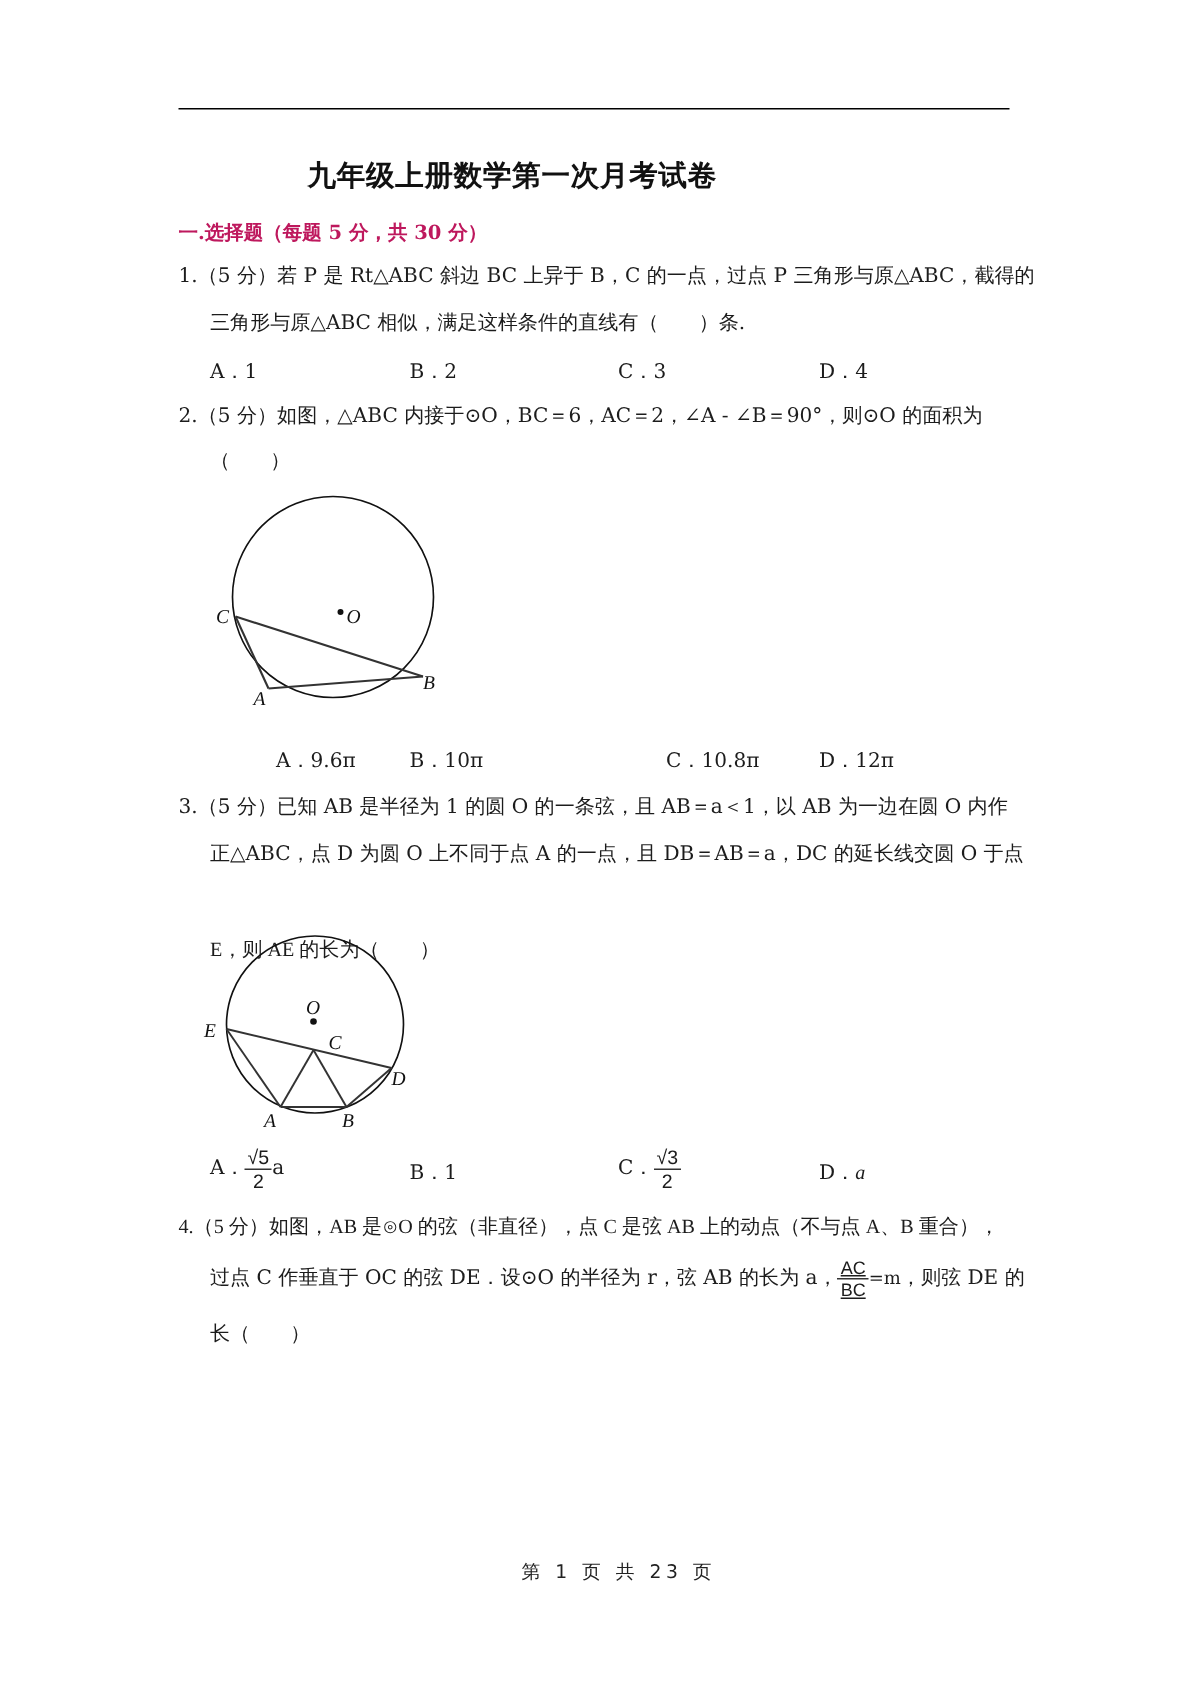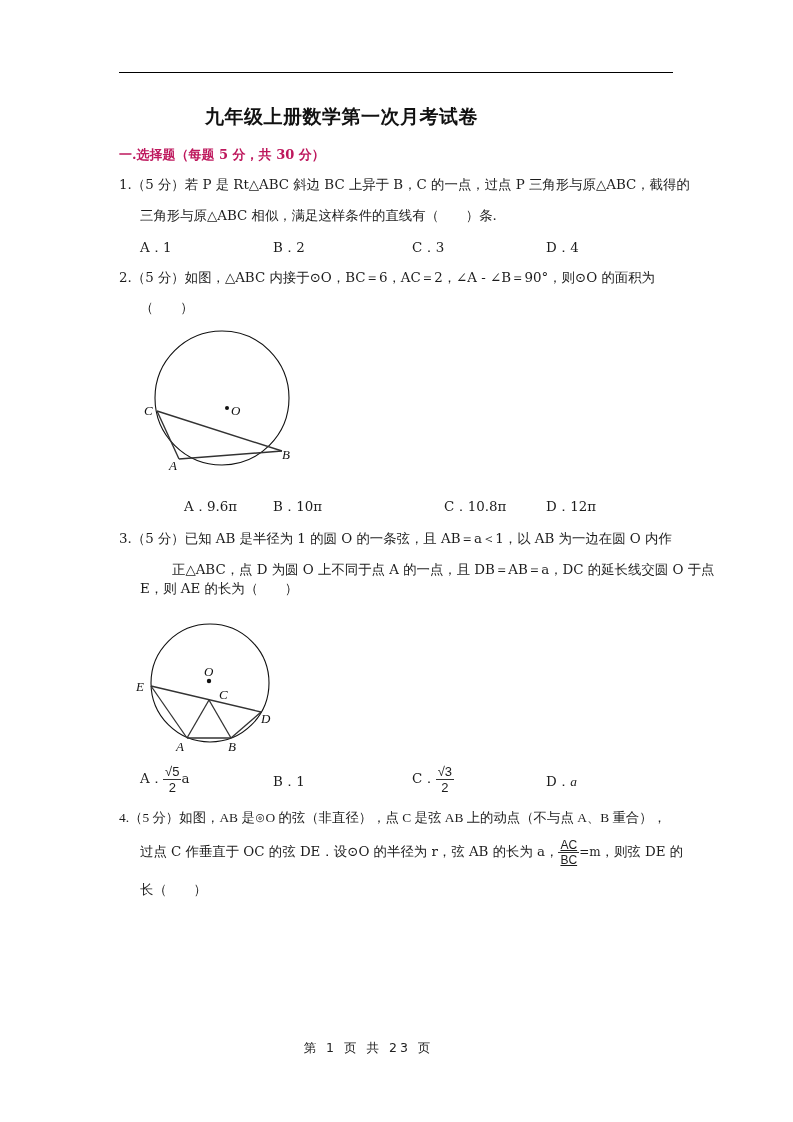--- a/index.html
+++ b/index.html
@@ -11,21 +11,21 @@
            font-size: 19px; font-weight: bold; letter-spacing: 0.5px; color: #111; }
   .section { position: absolute; left: 119px; top: 146px; font-size: 13px; font-weight: bold; color: #be185d; }
   .line { position: absolute; left: 119px; font-size: 13.4px; line-height: 18px; white-space: nowrap; color: #1c1c1c; }
   .indent { left: 140px; }
   .opt { position: absolute; font-size: 13.4px; white-space: nowrap; color: #1c1c1c; }
   i.v { font-style: italic; font-family: "Liberation Serif", serif; }
   .frac { display: inline-block; vertical-align: middle; text-align: center; font-family: "Liberation Sans", sans-serif; font-size: 13px; line-height: 15px; }
   .frac .num { display: block; border-bottom: 1px solid #333; padding: 0 2px; }
   .frac .den { display: block; }
   .footer { position: absolute; left: 0; width: 737px; top: 1040px; text-align: center;
-            font-family: "DejaVu Sans", sans-serif; font-size: 12.5px; color: #222; letter-spacing: 3px; }
+            font-family: "DejaVu Sans", sans-serif; font-size: 12.5px; color: #222; letter-spacing: 3px; padding-left: 44px; }
   svg text { font-family: "Liberation Serif", serif; font-style: italic; font-size: 13px; fill: #111; }
 </style>
 </head>
 <body>
 
 <div class="rule"></div>
 
 <div class="title">九年级上册数学第一次月考试卷</div>
 
 <div class="section">一.选择题（每题 5 分，共 30 分）</div>
@@ -62,22 +62,22 @@
   <div class="opt" style="left:140px; top:498px;margin-left:44px;"><span>A．</span><span>9.6π</span></div>
   <div class="opt" style="left:273px; top:498px;"><span>B．</span><span>10π</span></div>
   <div class="opt" style="left:412px; top:498px;margin-left:32px;"><span>C．</span><span>10.8π</span></div>
   <div class="opt" style="left:546px; top:498px;"><span>D．</span><span>12π</span></div>
 </div>
 
 <div>
   <div class="line" style="top:530px;">
     <span>3.</span><span>（5 分）</span><span>已知 AB 是半径为 1 的圆 O 的一条弦，且 AB＝a＜1，以 AB 为一边在圆 O 内作</span>
   </div>
-  <div class="line indent" style="top:561px;margin-left:32px;">正△ABC，点 D 为圆 O 上不同于点 A 的一点，且 DB＝AB＝a，DC 的延长线交圆 O 于点</div>
-  <div class="line indent" style="top:580px;">E，则 AE 的长为（　　）</div>
+  <div class="line indent" style="top:561px;">正△ABC，点 D 为圆 O 上不同于点 A 的一点，且 DB＝AB＝a，DC 的延长线交圆 O 于点</div>
+  <div class="line indent" style="top:624px;font-family:Liberation Serif, serif;">E，则 AE 的长为（　　）</div>
 
   <svg class="abs" style="left:130px; top:620px;" width="160" height="140">
     <circle cx="80" cy="63" r="59" fill="none" stroke="#111" stroke-width="1.1"></circle>
     <line x1="21" y1="66" x2="131" y2="92" stroke="#333" stroke-width="1.4"></line>
     <line x1="21" y1="66" x2="57" y2="118" stroke="#333" stroke-width="1.3"></line>
     <line x1="57" y1="118" x2="101" y2="118" stroke="#333" stroke-width="1.3"></line>
     <line x1="57" y1="118" x2="79" y2="80" stroke="#333" stroke-width="1.3"></line>
     <line x1="101" y1="118" x2="79" y2="80" stroke="#333" stroke-width="1.3"></line>
     <line x1="101" y1="118" x2="131" y2="92" stroke="#333" stroke-width="1.3"></line>
     <circle cx="79" cy="61" r="2.2" fill="#111"></circle>

